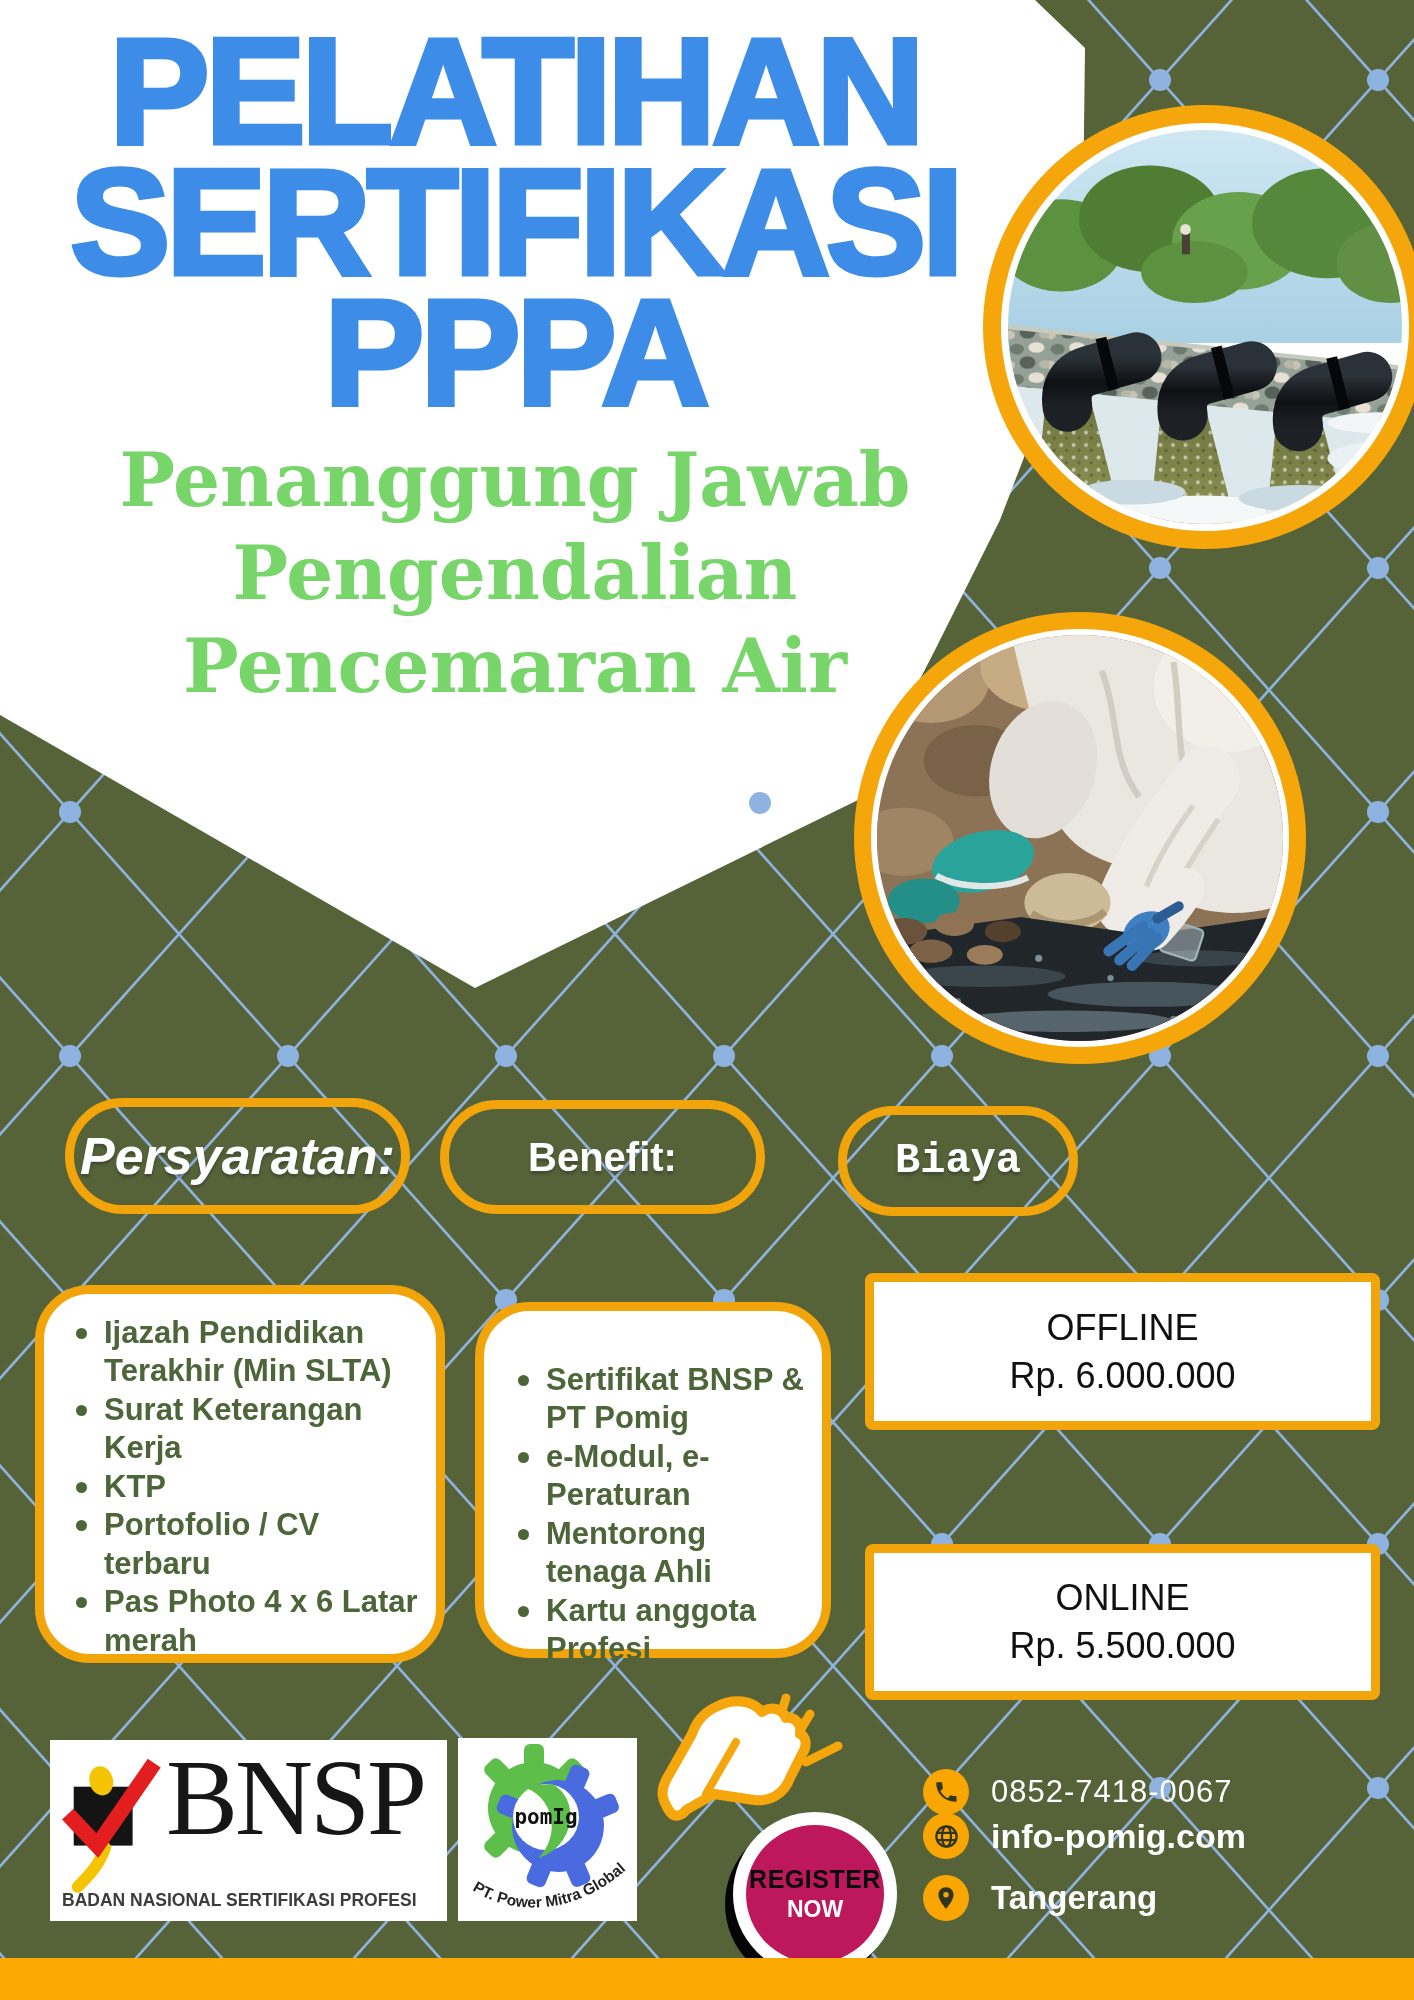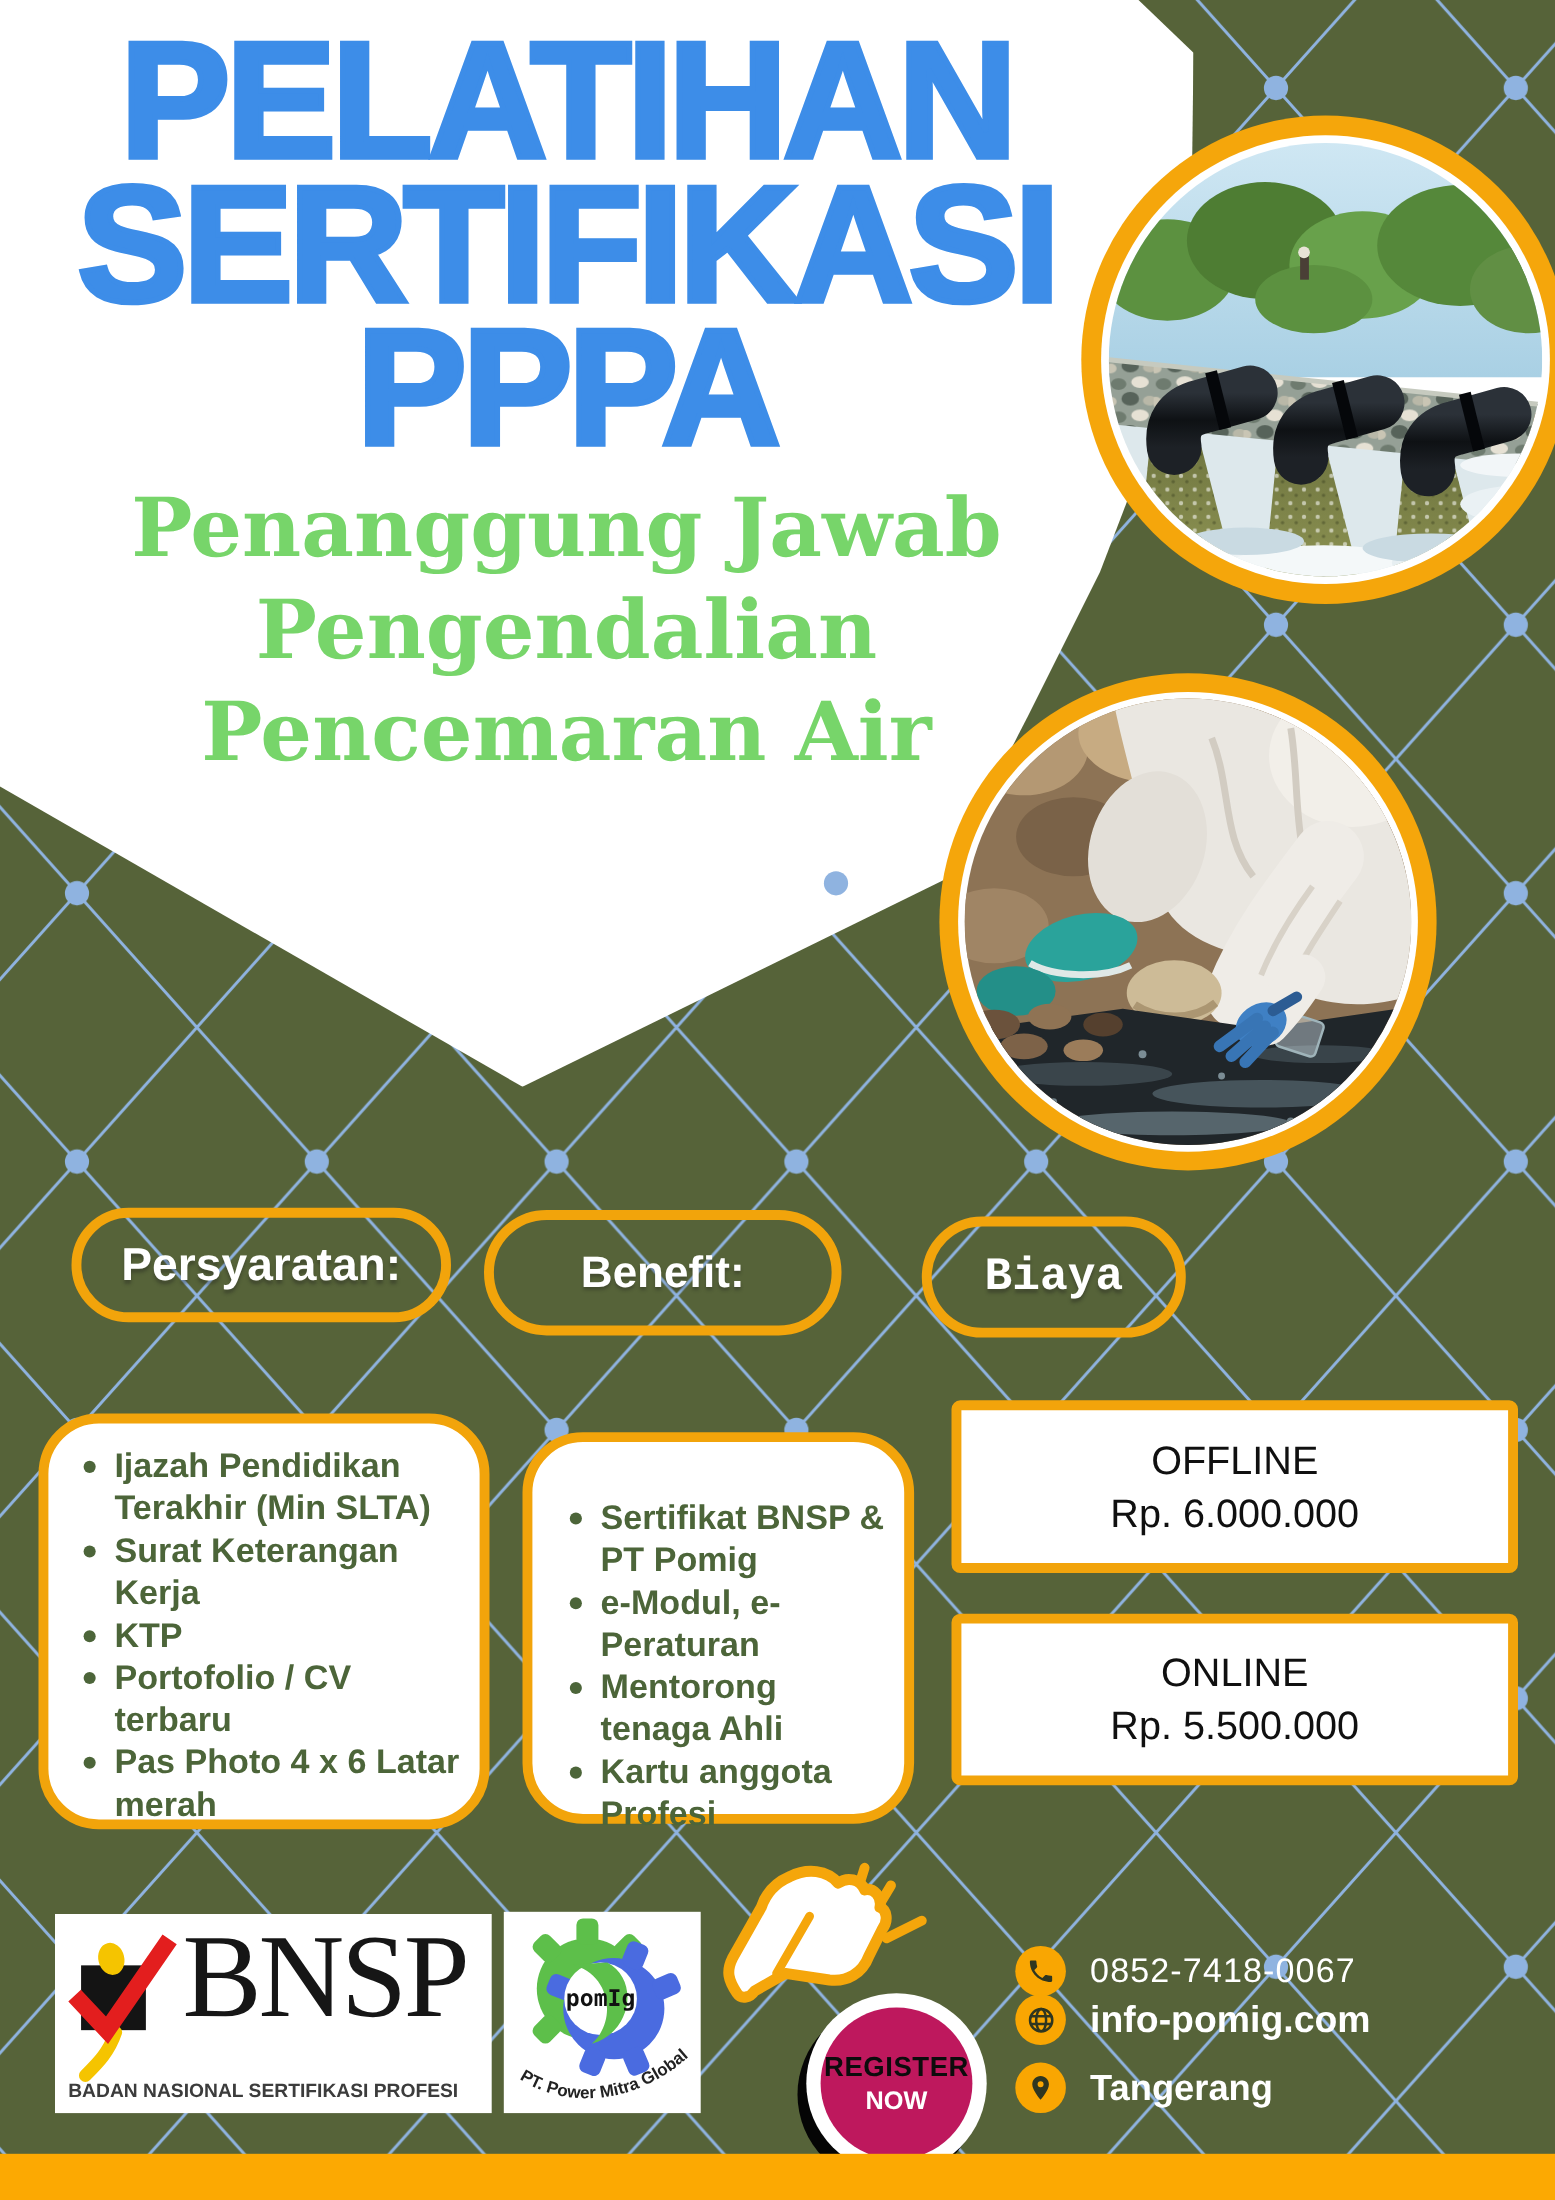--- a/index.html
+++ b/index.html
@@ -29,39 +29,39 @@
   .title-block{left:35px;top:26px;width:960px;text-align:center;z-index:5;}
   .title-line{font-weight:700;font-size:150px;line-height:0.87;letter-spacing:-4px;
      color:#3D8DE8;-webkit-text-stroke:5px #3D8DE8;}
   .subtitle{margin-top:16px;font-family:"DejaVu Serif",serif;font-weight:700;
      font-size:74px;line-height:1.26;color:#77D56A;}
 
   
   .pill{box-sizing:border-box;border:9px solid #F2A40B;border-radius:58px;
      display:flex;align-items:center;justify-content:center;color:#fff;font-weight:700;
      text-shadow:0 3px 3px rgba(30,30,30,.35);z-index:6;}
-  .pill-persyaratan{left:65px;top:1098px;width:345px;height:104px;font-size:42px;}
+  .pill-persyaratan{left:65px;top:1098px;width:345px;height:116px;font-size:52px;font-style:italic;}
   .pill-benefit{left:440px;top:1100px;width:325px;height:114px;font-size:40px;}
   .pill-biaya{left:838px;top:1106px;width:240px;height:110px;font-size:42px;font-family:Liberation Mono, monospace;}
 
   
   .card{box-sizing:border-box;background:#fff;border:9px solid #F2A40B;border-radius:55px;z-index:6;}
   .card ul{margin:0;padding:0;list-style:none;}
   .card li{position:relative;padding-left:36px;font-size:31px;font-weight:600;
      color:#4C6539;line-height:1.24;}
   .card li::before{content:"";position:absolute;left:8px;top:14px;width:11px;height:11px;
      border-radius:50%;background:#4C6539;}
   .card-persyaratan{left:35px;top:1285px;width:410px;height:378px;padding:20px 14px 10px 24px;}
   .card-benefit{left:475px;top:1302px;width:356px;height:356px;padding:50px 12px 10px 26px;}
 
   .price-card{box-sizing:border-box;background:#fff;border:9px solid #F2A40B;border-radius:8px;
      display:flex;flex-direction:column;align-items:center;justify-content:center;z-index:6;
      color:#101010;font-size:36px;font-weight:500;line-height:1.32;}
   .price-offline{left:865px;top:1273px;width:515px;height:157px;}
-  .price-online{left:865px;top:1467px;width:515px;height:156px;}
+  .price-online{left:865px;top:1544px;width:515px;height:156px;}
 
   
   .logo-box{background:#fff;z-index:6;}
   .bnsp-box{left:50px;top:1740px;width:397px;height:181px;}
   .bnsp-mark{position:absolute;left:8px;top:14px;}
   .bnsp-name{position:absolute;left:116px;top:-4px;font-family:"Liberation Serif",serif;
      font-size:108px;font-weight:400;letter-spacing:-3px;color:#161616;}
   .bnsp-caption{position:absolute;left:12px;bottom:10px;width:380px;font-size:17.5px;
      font-weight:600;color:#3c3c3c;white-space:nowrap;}
   .pomig-box{left:458px;top:1738px;width:179px;height:183px;}

